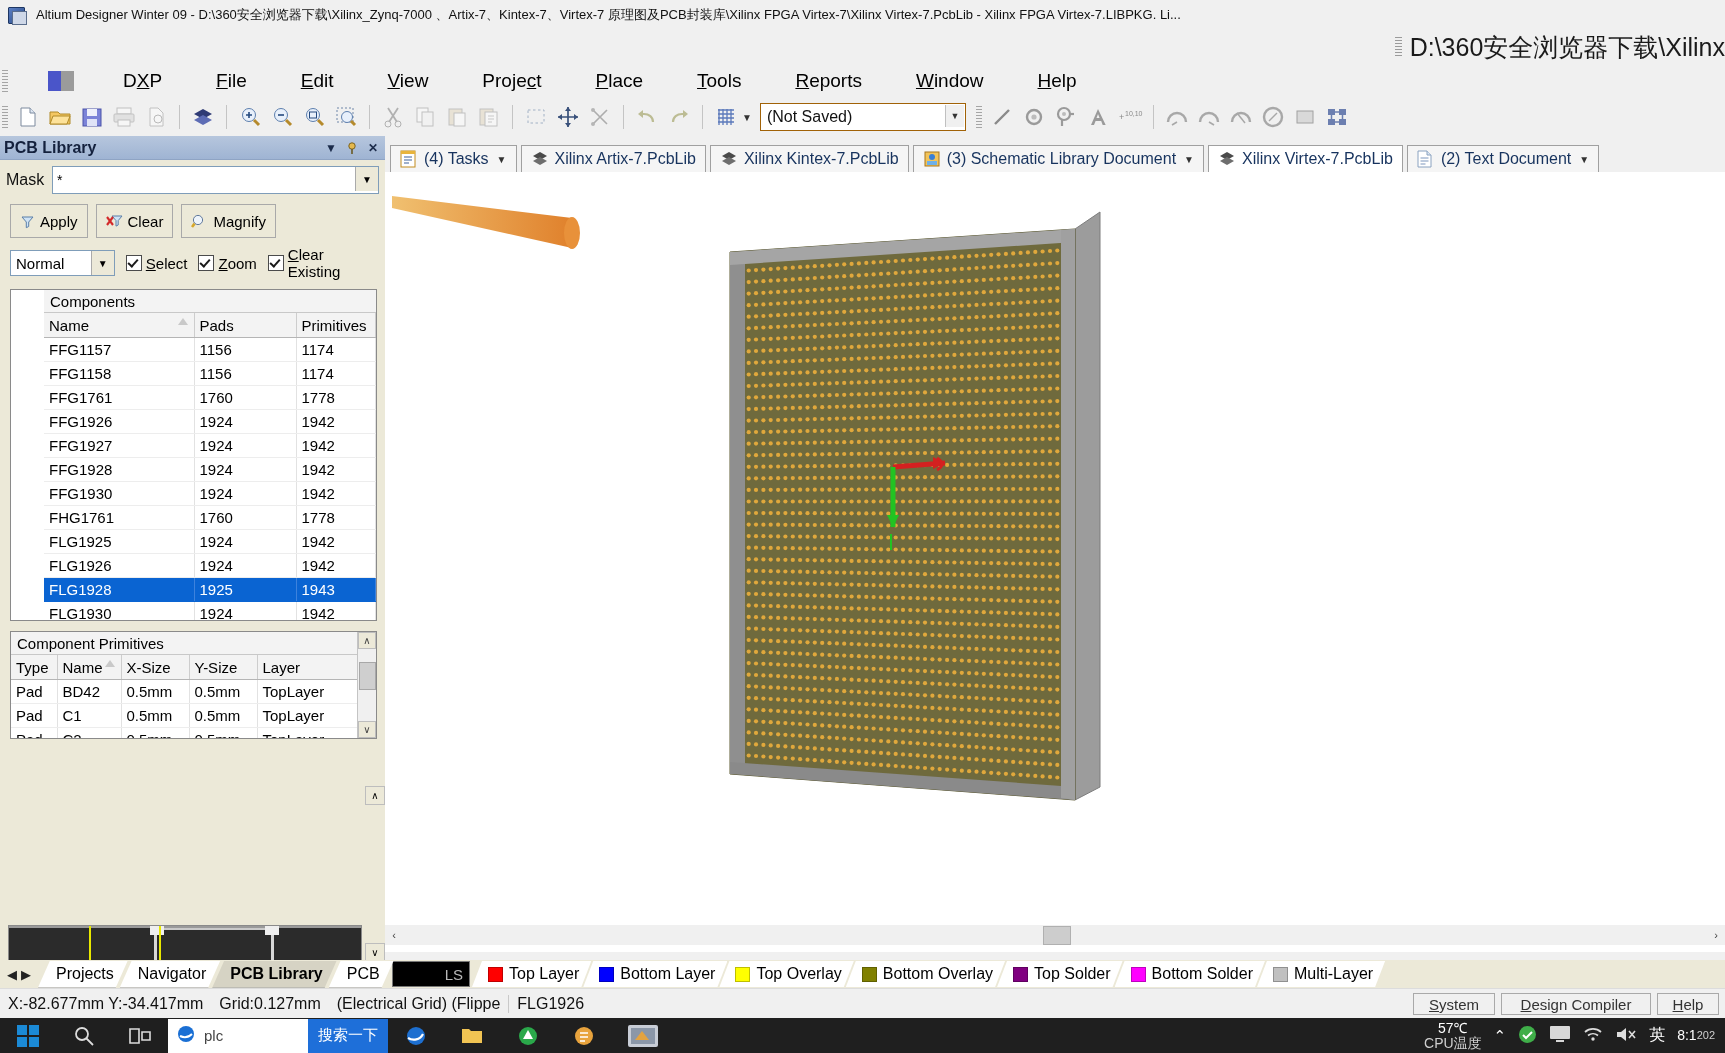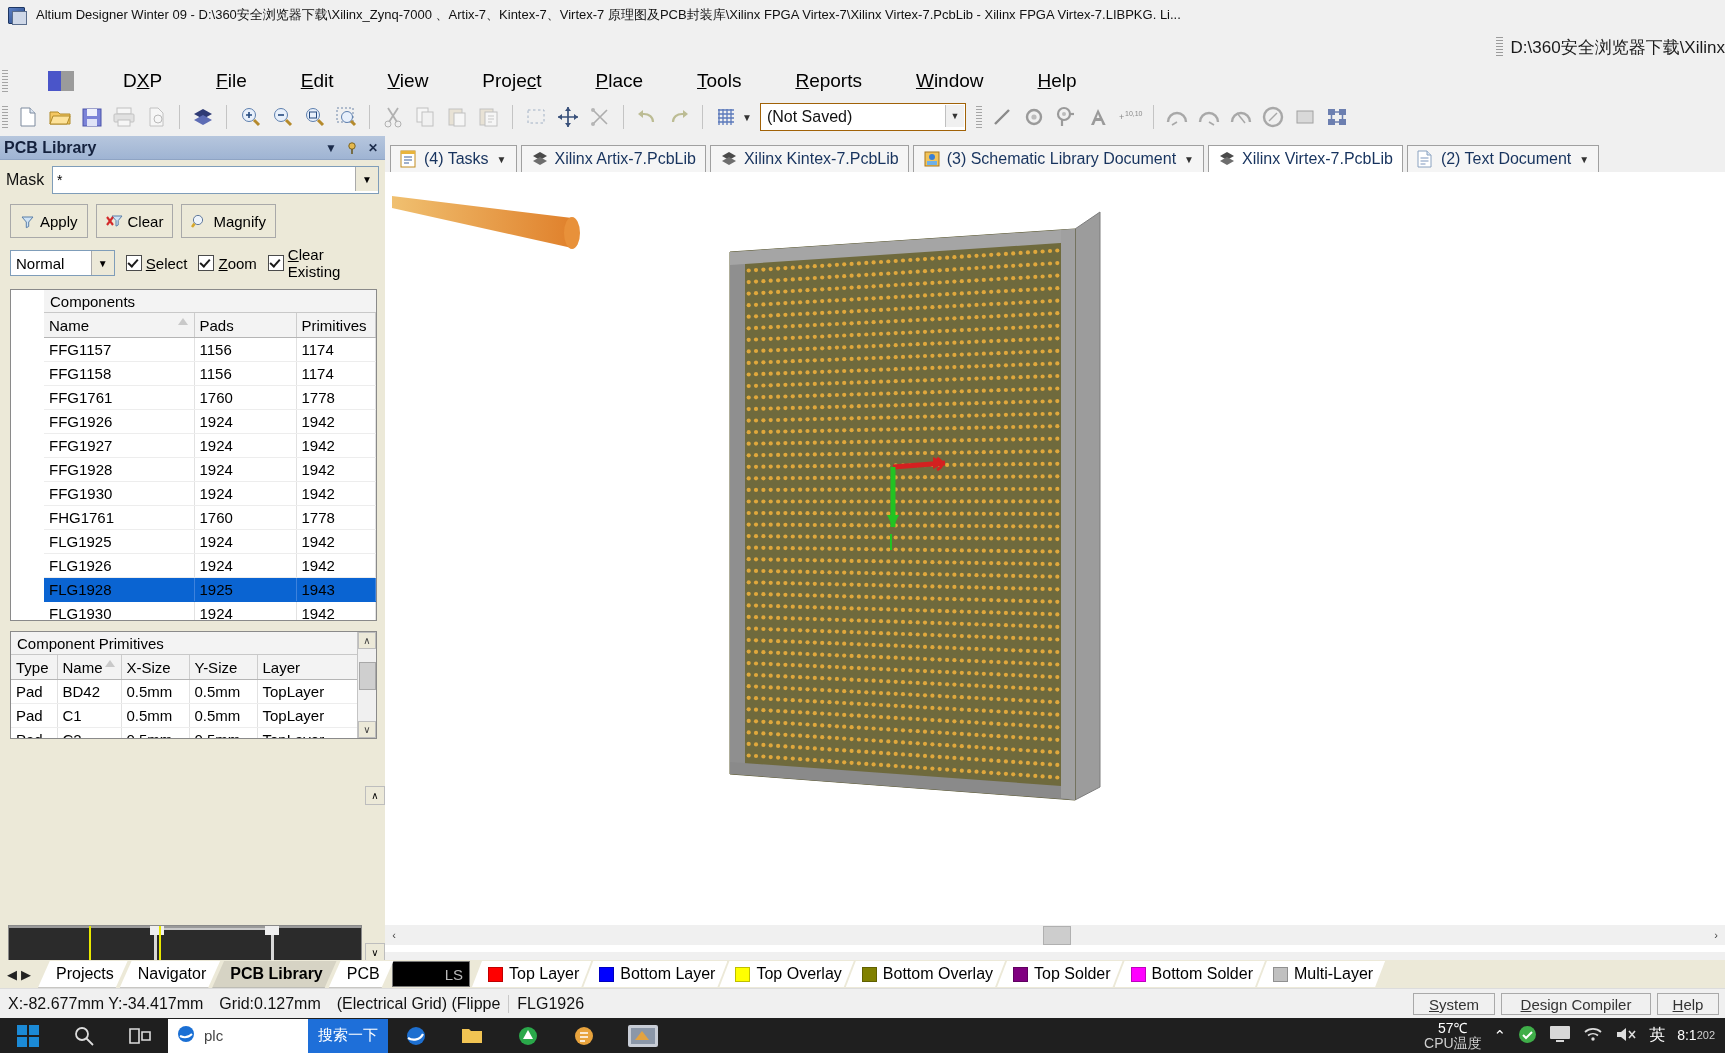--- a/index.html
+++ b/index.html
@@ -19,21 +19,21 @@
     font-size:13px;color:#111;white-space:nowrap;overflow:hidden;
   }
   .titlebar .tb-icon{width:22px;height:22px;margin:0 8px 0 6px;flex:0 0 auto;position:relative;}
   .titlebar .tb-icon .bk{position:absolute;left:2px;top:3px;width:15px;height:15px;background:linear-gradient(135deg,#5b7fc4,#2a4a85);border:1px solid #1d3663;border-radius:1px;}
   .titlebar .tb-icon .bk2{position:absolute;left:6px;top:7px;width:13px;height:12px;background:#cfd8e8;border:1px solid #5a6d8c;}
 
   .subtitlebar{
     position:absolute;left:0;top:30px;width:1725px;height:34px;
     background:#f0f0f0;border-bottom:3px solid #ef4444;
     display:flex;align-items:center;justify-content:flex-end;
-    font-size:17px;color:#1a1a1a;white-space:nowrap;overflow:hidden;
+    font-size:25px;color:#1a1a1a;white-space:nowrap;overflow:hidden;
   }
   .grip{width:7px;height:20px;margin-right:8px;flex:0 0 auto;
     background-image:repeating-linear-gradient(to bottom,#9b9b9b 0,#9b9b9b 1px,transparent 1px,transparent 3px);}
 
   
   .menubar{
     position:absolute;left:0;top:64px;width:1725px;height:34px;
     background:#f0f0f0;display:flex;align-items:center;gap:32px;
   }
   .vgrip{width:6px;height:22px;margin:0 4px 0 2px;flex:0 0 auto;
@@ -95,21 +95,21 @@
   table.grid{width:100%;border-collapse:collapse;table-layout:fixed;}
   table.grid th{
     background:#f3f3f3;border-right:1px solid #cdcdcd;border-bottom:1px solid #b5b5b5;
     font-weight:normal;font-size:15px;text-align:left;padding:2px 5px;height:20px;color:#000;
     position:relative;
   }
   table.grid td{
     border-right:1px solid #e2e2e2;border-bottom:1px solid #ededed;
     font-size:15px;padding:2px 5px;height:19px;color:#000;white-space:nowrap;overflow:hidden;
   }
-  table.grid tr.sel td{background:#0a64d2;color:#000000;border-right-color:#3d82dd;border-bottom-color:#0a64d2;}
+  table.grid tr.sel td{background:#0a64d2;color:#ffffff;border-right-color:#3d82dd;border-bottom-color:#0a64d2;}
   .sortmark{position:absolute;right:6px;top:5px;width:0;height:0;border-left:5px solid transparent;border-right:5px solid transparent;border-bottom:7px solid #c9c9c9;}
 
   .prim-wrap{margin:10px 8px 0 10px;border:1px solid #8a8a8a;background:#fff;position:relative;height:106px;overflow:hidden;}
   .vscroll{position:absolute;right:0;top:0;width:18px;height:100%;background:#f0f0f0;border-left:1px solid #c4c4c4;}
   .vscroll .up,.vscroll .dn{height:17px;display:flex;align-items:center;justify-content:center;font-size:10px;color:#444;background:#ece9d8;border:1px solid #bdbdbd;box-sizing:border-box;}
   .vscroll .thumb{position:absolute;top:30px;left:1px;width:15px;height:26px;background:#cfcfcf;border:1px solid #a8a8a8;}
 
   .panel-scroll{position:absolute;right:0;top:650px;width:20px;height:175px;background:#ece9d8;}
   .panel-scroll .sb{height:19px;background:#ece9d8;border:1px solid #bdbdbd;display:flex;align-items:center;justify-content:center;font-size:10px;box-sizing:border-box;}
 

